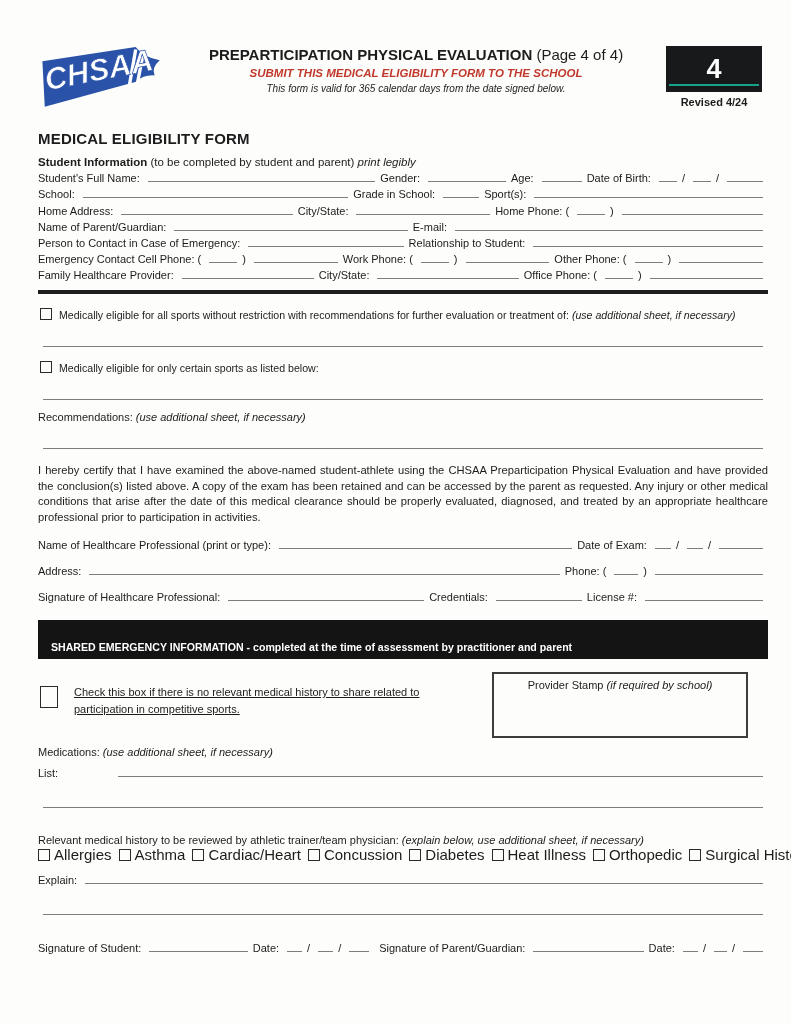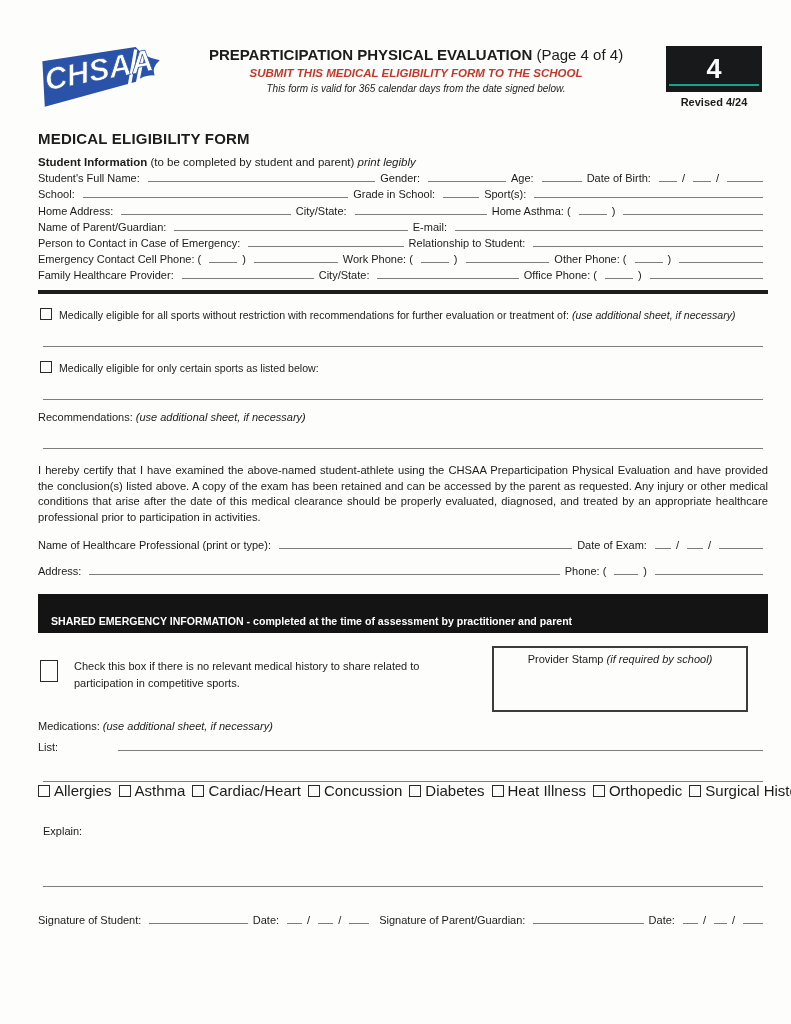--- a/index.html
+++ b/index.html
@@ -31,21 +31,21 @@
   .bl{display:inline-block;height:10px;border-bottom:1px solid #7d7d7d;margin:0 5px;}
   .gap{display:inline-block;height:1px;flex:0 0 auto;}
   .cb{display:inline-block;width:10px;height:10px;border:1.6px solid #2a2a2a;flex:0 0 auto;margin:0 7px 0 2px;transform:translateY(1px);}
   .opt .frow{font-size:10.6px;}
   .thickbar{height:4px;background:#1d1d1d;margin-top:9px;}
   
   .cert{font-size:11.2px;line-height:1.38;text-align:justify;margin:14px 0 0 0;}
   
   .blackbar{margin-top:17px;background:#141414;color:#fff;font-weight:bold;font-size:10.6px;padding:21px 10px 6px 13px;}
   .shared-row{display:flex;justify-content:space-between;margin-top:13px;min-height:66px;}
-  .nohist{display:flex;align-items:flex-start;width:430px;font-size:11px;line-height:1.55;padding:12px 0 0 2px;}
+  .nohist{display:flex;align-items:flex-start;width:430px;font-size:11px;line-height:1.55;padding:12px 0 0 2px;text-decoration:underline;}
   .bigcb{flex:0 0 auto;width:16px;height:20px;border:1.6px solid #2a2a2a;margin:2px 16px 0 0;}
   .stamp{flex:0 0 auto;width:256px;height:66px;border:2px solid #3c3c3c;margin-right:20px;text-align:center;padding-top:5px;font-size:11px;box-sizing:border-box;}
   .medrow,.histrow{font-size:11px;margin-top:8px;}
   .histrow{margin-top:26px;}
   .histitems{display:flex;align-items:flex-end;margin-top:0;font-size:15px;white-space:nowrap;}
   .histitem{display:inline-flex;align-items:baseline;margin-right:7px;}
   .histitem .cb{margin:0 4px 0 0;}
   
   .sigrows .frow{margin-top:26px;font-size:11px;}
 </style>
@@ -107,21 +107,21 @@
         <span class="lbl">Grade in School:</span>
         <span class="bl" style="flex: 0 0 36px;"></span>
         <span class="lbl">Sport(s):</span>
         <span class="bl" style="flex: 0.85 1 20px;"></span>
       </div>
       <div class="frow">
         <span class="lbl">Home Address:</span>
         <span class="bl" style="flex: 1 1 20px;"></span>
         <span class="lbl">City/State:</span>
         <span class="bl" style="flex: 0.75 1 20px;"></span>
-        <span class="lbl">Home Asthma: (</span>
+        <span class="lbl">Home Phone: (</span>
         <span class="bl" style="flex: 0 0 28px;"></span>
         <span class="lbl">)</span>
         <span class="bl" style="flex: 0.8 1 20px;"></span>
       </div>
       <div class="frow">
         <span class="lbl">Name of Parent/Guardian:</span>
         <span class="bl" style="flex: 1 1 20px;"></span>
         <span class="lbl">E-mail:</span>
         <span class="bl" style="flex: 1.35 1 20px;"></span>
       </div>
@@ -197,20 +197,28 @@
         <span class="bl" style="flex: 0 0 44px;"></span>
       </div>
       <div class="frow" style="margin-top: 13px;">
         <span class="lbl">Address:</span>
         <span class="bl" style="flex: 1 1 20px;"></span>
         <span class="lbl">Phone: (</span>
         <span class="bl" style="flex: 0 0 24px;"></span>
         <span class="lbl">)</span>
         <span class="bl" style="flex: 0 0 108px;"></span>
       </div>
+      <div class="frow" style="margin-top: 13px;">
+        <span class="lbl">Signature of Healthcare Professional:</span>
+        <span class="bl" style="flex: 1 1 20px;"></span>
+        <span class="lbl">Credentials:</span>
+        <span class="bl" style="flex: 0 0 86px;"></span>
+        <span class="lbl">License #:</span>
+        <span class="bl" style="flex: 0 0 118px;"></span>
+      </div>
     </div>
 
   <div class="blackbar">SHARED EMERGENCY INFORMATION - completed at the time of assessment by practitioner and parent</div>
 
   <div class="shared-row">
     <div class="nohist">
       <span class="bigcb"></span>
       <span>Check this box if there is no relevant medical history to share related to participation in competitive sports.</span>
     </div>
     <div class="stamp">
@@ -225,20 +233,23 @@
       <div class="frow" style="margin-top: 8px;">
         <span class="lbl">List:</span>
         <span class="gap" style="width: 52px;"></span>
         <span class="bl" style="flex: 1 1 20px;"></span>
       </div>
       <div class="frow" style="margin-top: 18px;">
         <span class="bl" style="flex: 1 1 20px;"></span>
       </div>
     </div>
 
+  <div class="histrow">
+    <span>Relevant medical history to be reviewed by athletic trainer/team physician: </span><span class="it">(explain below, use additional sheet, if necessary)</span>
+  </div>
   <div class="histitems">
       <span class="histitem">
         <span class="cb"></span>
         <span>Allergies</span>
       </span>
       <span class="histitem">
         <span class="cb"></span>
         <span>Asthma</span>
       </span>
       <span class="histitem">
@@ -268,21 +279,21 @@
       <span class="histitem">
         <span class="cb"></span>
         <span>Sickle Cell Trait</span>
       </span>
       <span class="histitem">
         <span class="cb"></span>
         <span>Mental Health</span>
       </span>
     </div>
   <div class="rows">
-      <div class="frow" style="margin-top: 26px; flex-direction: column;">
+      <div class="frow" style="margin-top: 10px;">
         <span class="lbl">Explain:</span>
         <span class="bl" style="flex: 1 1 20px;"></span>
       </div>
       <div class="frow" style="margin-top: 18px;">
         <span class="bl" style="flex: 1 1 20px;"></span>
       </div>
     </div>
 
   <div class="rows sigrows">
       <div class="frow">

